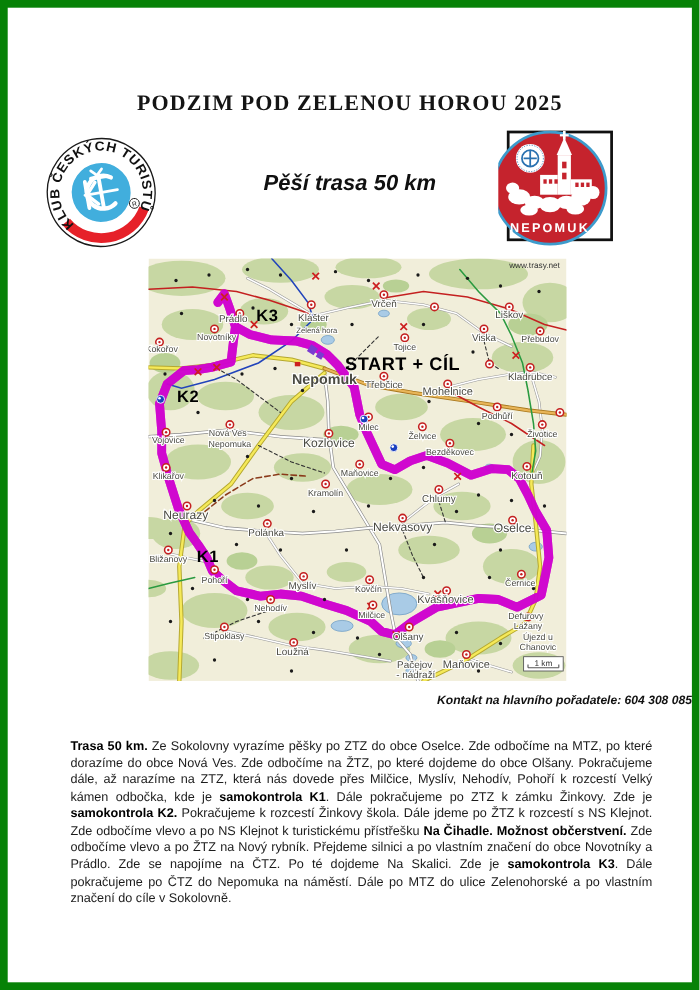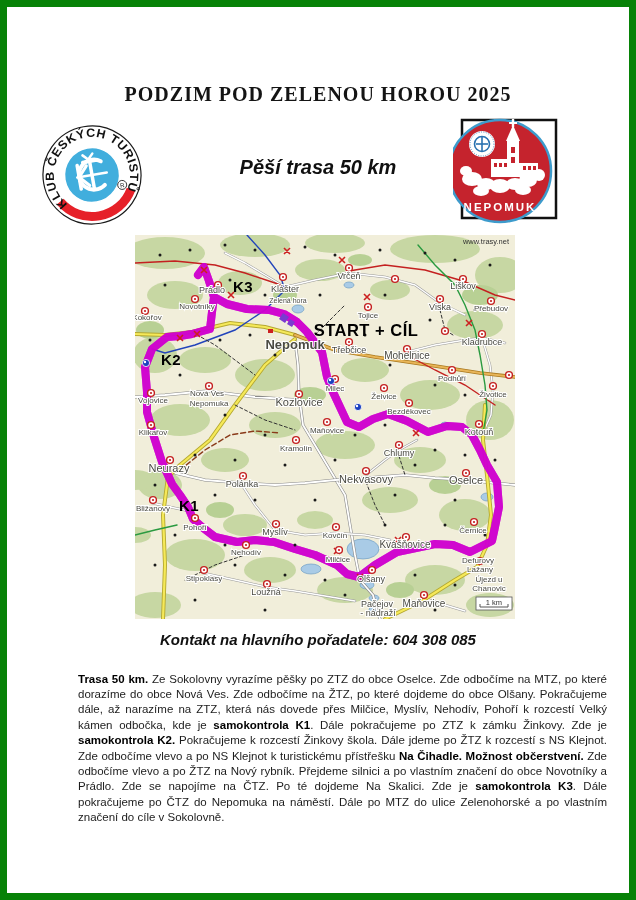--- a/index.html
+++ b/index.html
@@ -9,24 +9,24 @@
   .title{position:absolute;top:76px;left:0;width:100%;text-align:center;
          font-family:"Liberation Serif",serif;font-weight:bold;font-size:20px;
          letter-spacing:1px;color:#141414;}
   .sub1{position:absolute;top:114px;left:0;width:100%;text-align:center;
         font-weight:bold;font-style:italic;font-size:20px;color:#101010;}
   .sub2{position:absolute;top:149px;left:0;width:100%;text-align:center;
         font-weight:bold;font-style:italic;font-size:20px;color:#101010;}
   .logo-kct{position:absolute;left:33px;top:110px;}
   .logo-nep{position:absolute;left:446px;top:110px;}
   .mapwrap{position:absolute;left:128px;top:228px;width:380px;height:384px;}
-  .contact{position:absolute;top:624px;left:0;width:100%;text-align:center;
-           font-weight:bold;font-style:italic;font-size:15px;color:#111;}
+  .contact{position:absolute;top:624px;left:0;width:100%;text-align:right;
+           font-weight:bold;font-style:italic;font-size:11px;color:#111;}
   .desc{position:absolute;left:57px;top:653px;width:529px;font-size:11.5px;
-        line-height:15.4px;text-align:justify;color:#1c1c1c;margin-left:14px;}
+        line-height:15.4px;text-align:justify;color:#1c1c1c;}
   .desc b{color:#000;}
   svg text{font-family:"Liberation Sans",sans-serif;}
 </style>
 </head>
 <body>
 
 <div class="page">
 
   <div class="title">PODZIM POD ZELENOU HOROU 2025</div>
   <div class="sub2">Pěší trasa 50 km</div>

